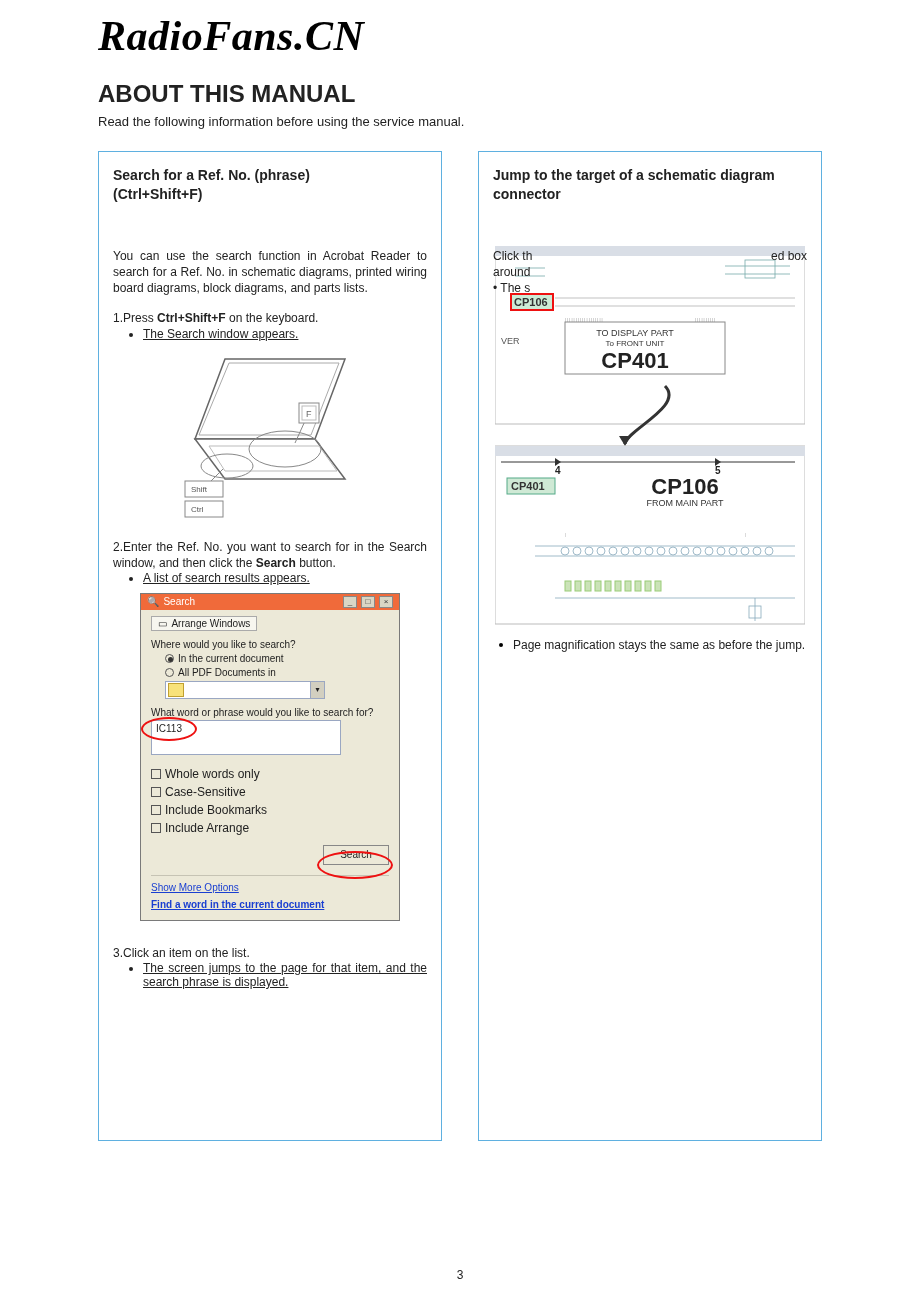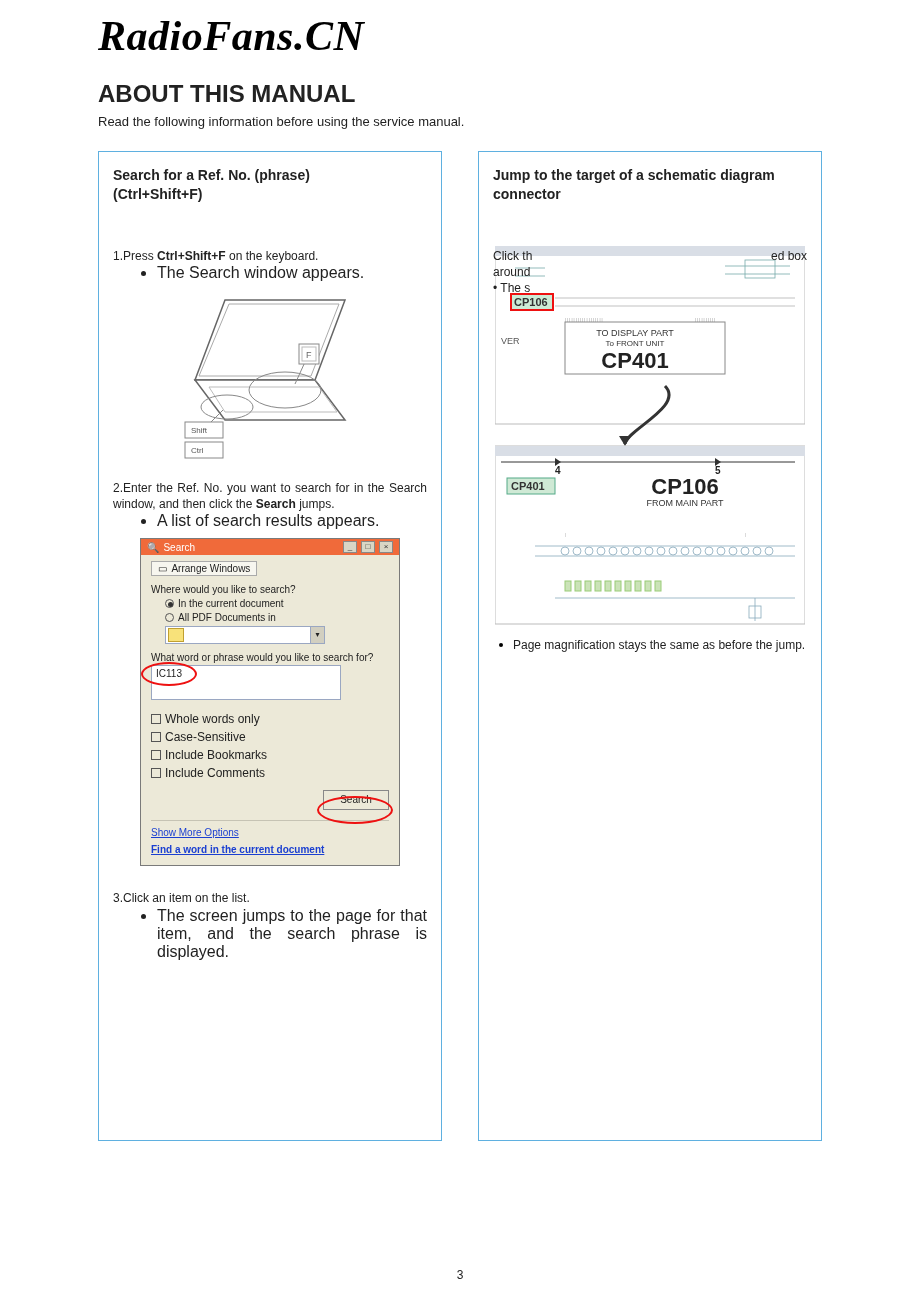--- a/index.html
+++ b/index.html
@@ -69,22 +69,23 @@
     margin-bottom: 44px;
   }
   .body-text {
     font-size: 12px;
     line-height: 1.35;
     text-align: justify;
   }
   .body-text p { margin-bottom: 10px; }
   ul.bullets {
     list-style: disc;
-    margin-left: 44px;
-    font-size: 16px;
+    margin-left: 30px;
+    font-size: 12px;
+    text-decoration: underline;
   }
   ul.bullets li { margin-bottom: 4px; text-align: justify; }
   .kbd { font-weight: bold; }
   .laptop-fig {
     margin: 10px auto 18px auto;
     display: block;
     width: 210px;
     height: 170px;
   }
   .search-dlg {
@@ -168,20 +169,23 @@
 
 
   <div class="two-col">
 
     <div class="card">
       <div class="card-title">
         <span>Search for a Ref. No. (phrase)</span><br>
         <span>(Ctrl+Shift+F)</span>
       </div>
 
+      <div class="body-text mb14">
+        <p>You can use the search function in Acrobat Reader to search for a Ref. No. in schematic diagrams, printed wiring board diagrams, block diagrams, and parts lists.</p>
+      </div>
 
       <div class="body-text">
         <span>1.Press </span><span class="kbd">Ctrl+Shift+F</span><span> on the keyboard.</span>
       </div>
       <ul class="bullets mb4">
         <li>The Search window appears.</li>
       </ul>
 
       <svg class="laptop-fig" viewBox="0 0 210 170">
         <polygon points="60,8 180,8 150,88 30,88" fill="#fff" stroke="#666" stroke-width="1.5"></polygon>
@@ -197,21 +201,21 @@
 
         <ellipse cx="62" cy="115" rx="26" ry="12" fill="none" stroke="#888"></ellipse>
         <line x1="58" y1="118" x2="44" y2="132" stroke="#888"></line>
         <rect x="20" y="130" width="38" height="16" fill="#fff" stroke="#888"></rect>
         <text x="26" y="141" font-size="8" fill="#555">Shift</text>
         <rect x="20" y="150" width="38" height="16" fill="#fff" stroke="#888"></rect>
         <text x="26" y="161" font-size="8" fill="#555">Ctrl</text>
       </svg>
 
       <div class="body-text" style="text-align:justify;">
-        <span>2.Enter the Ref. No. you want to search for in the Search window, and then click the </span><span class="kbd">Search</span><span> jumps.</span>
+        <span>2.Enter the Ref. No. you want to search for in the Search window, and then click the </span><span class="kbd">Search</span><span> button.</span>
       </div>
       <ul class="bullets">
         <li>A list of search results appears.</li>
       </ul>
 
       <div class="dlg-wrap">
         <div class="search-dlg">
           <div class="dlg-title">
             <span>🔍</span>
             <span>Search</span>
@@ -253,21 +257,21 @@
             <div class="check-row">
               <span class="checkbox"></span>
               <span>Case-Sensitive</span>
             </div>
             <div class="check-row">
               <span class="checkbox"></span>
               <span>Include Bookmarks</span>
             </div>
             <div class="check-row">
               <span class="checkbox"></span>
-              <span>Include Comments</span>
+              <span>Include Arrange</span>
             </div>
 
             <div style="position:relative;">
               <div class="search-btn">Search</div>
               <div class="red-ellipse" style="right:-4px; top:6px; width:76px; height:28px;"></div>
             </div>
 
             <div class="divider"></div>
             <a class="link-text">Show More Options</a>
             <a class="link-text bold">Find a word in the current document</a>

